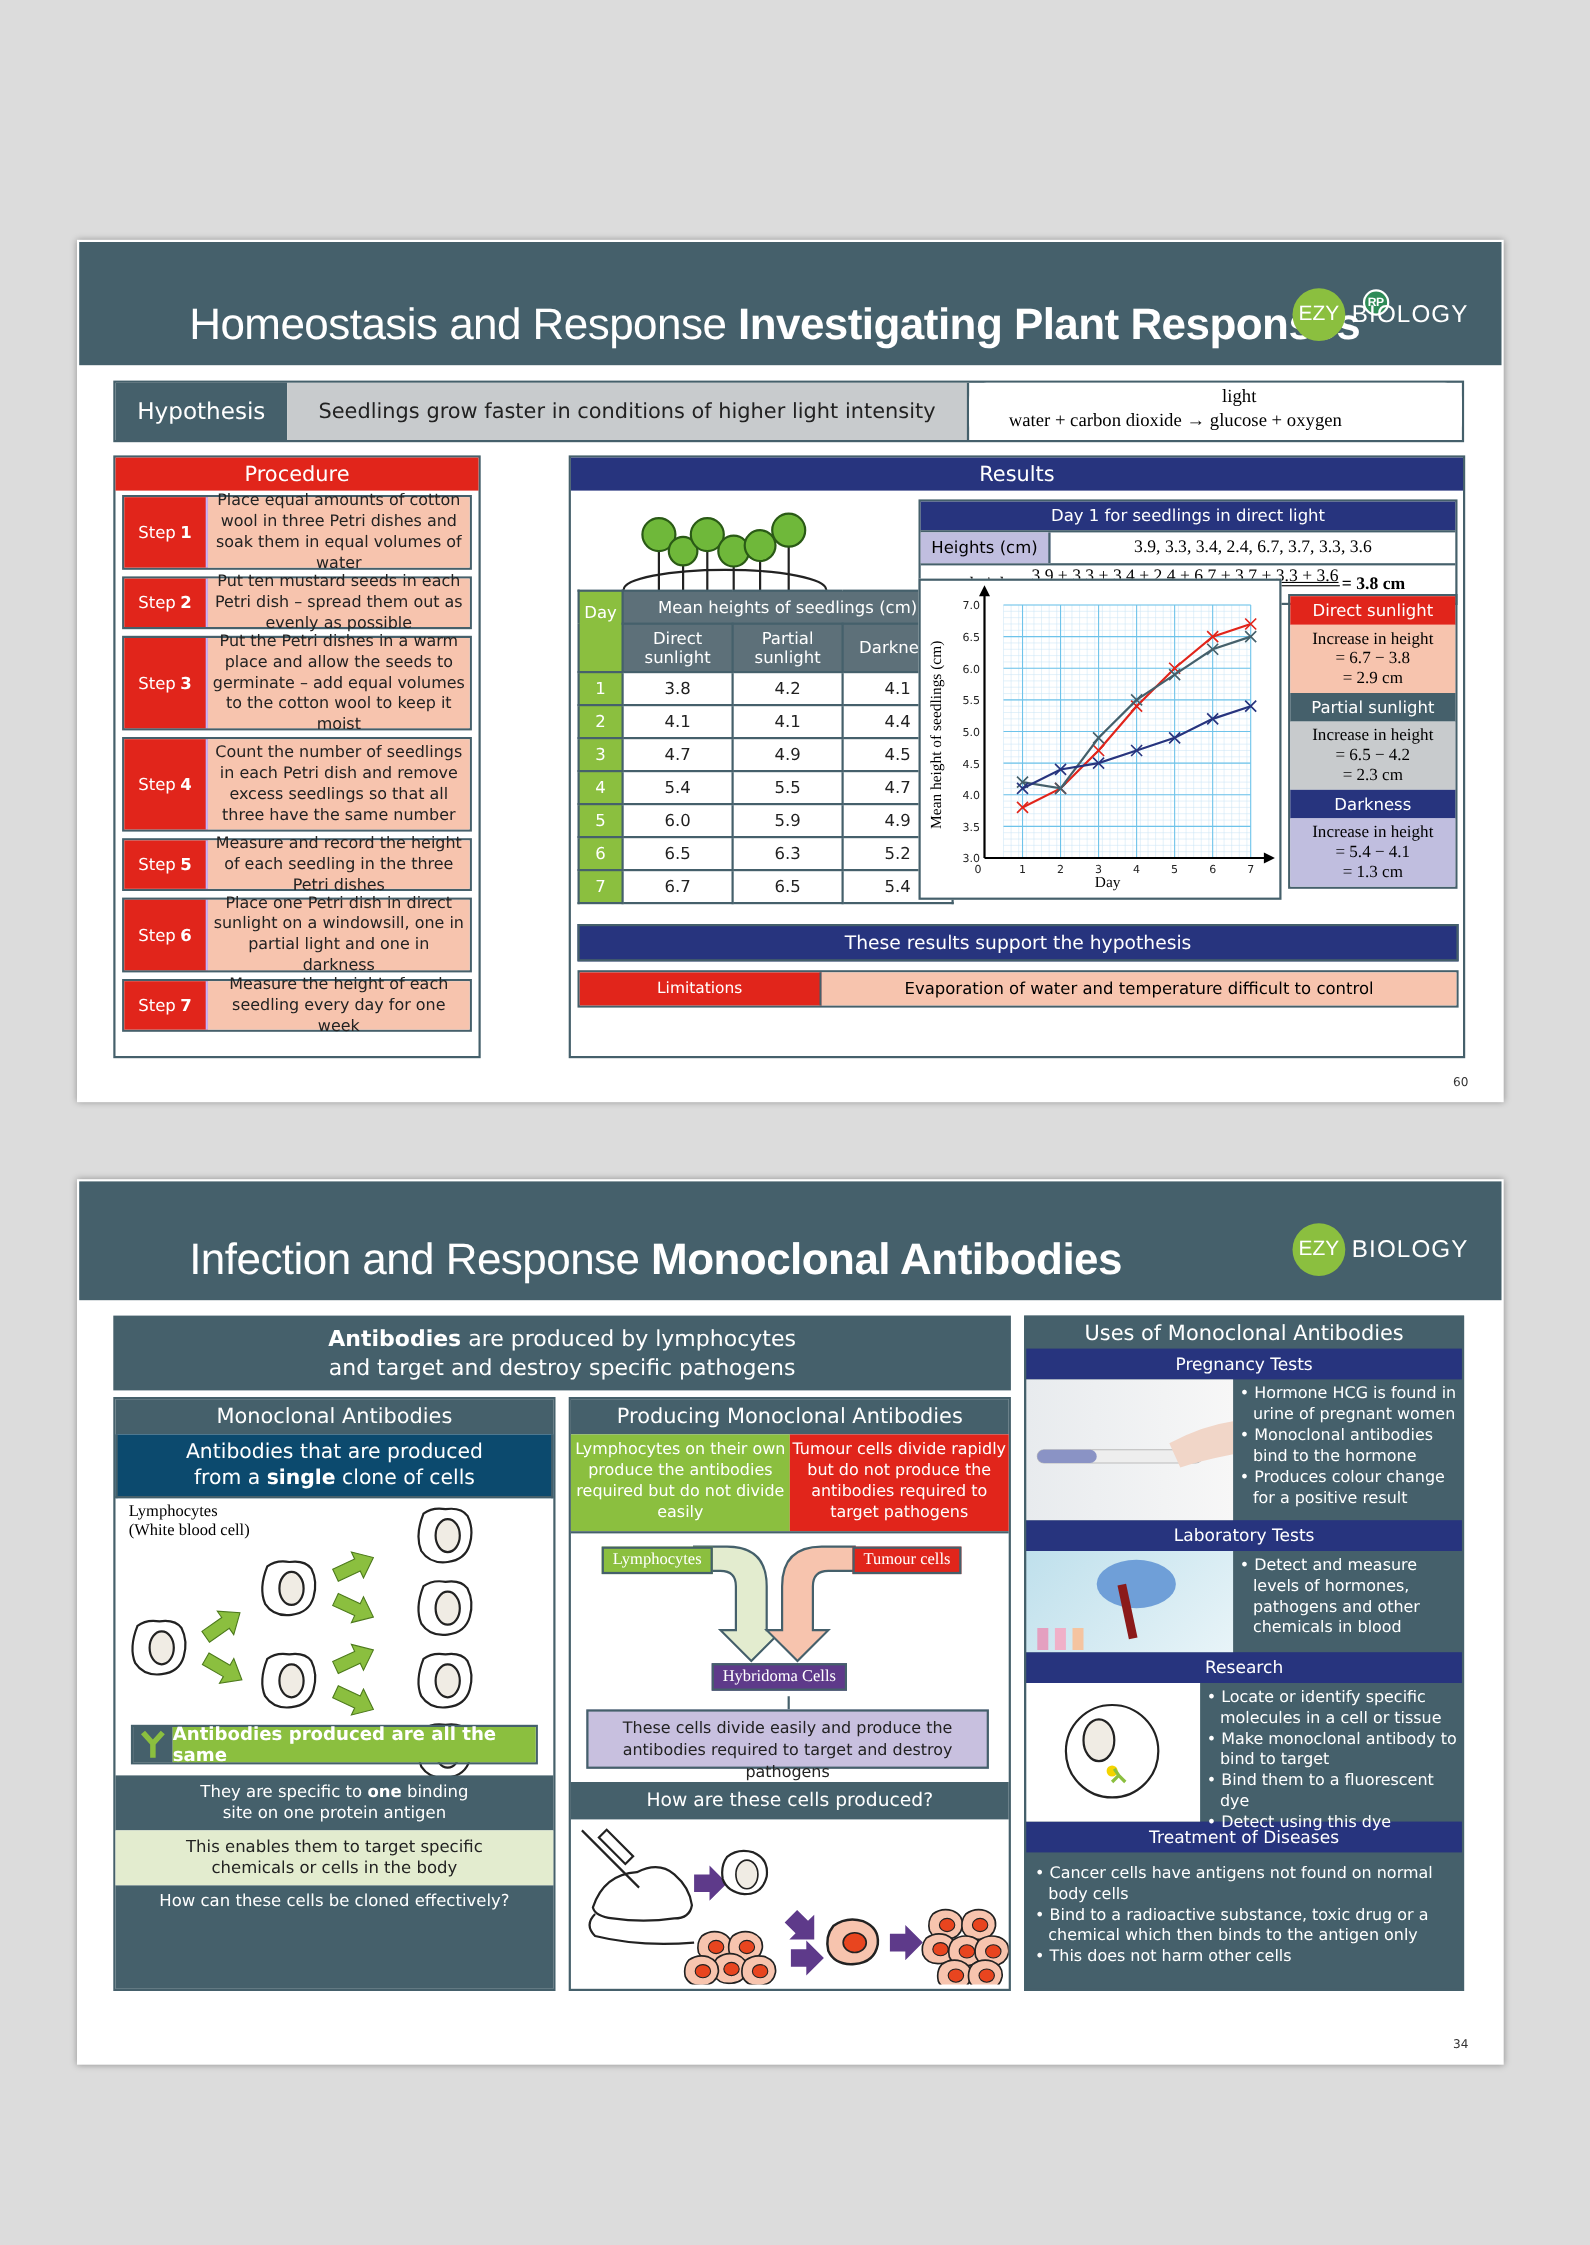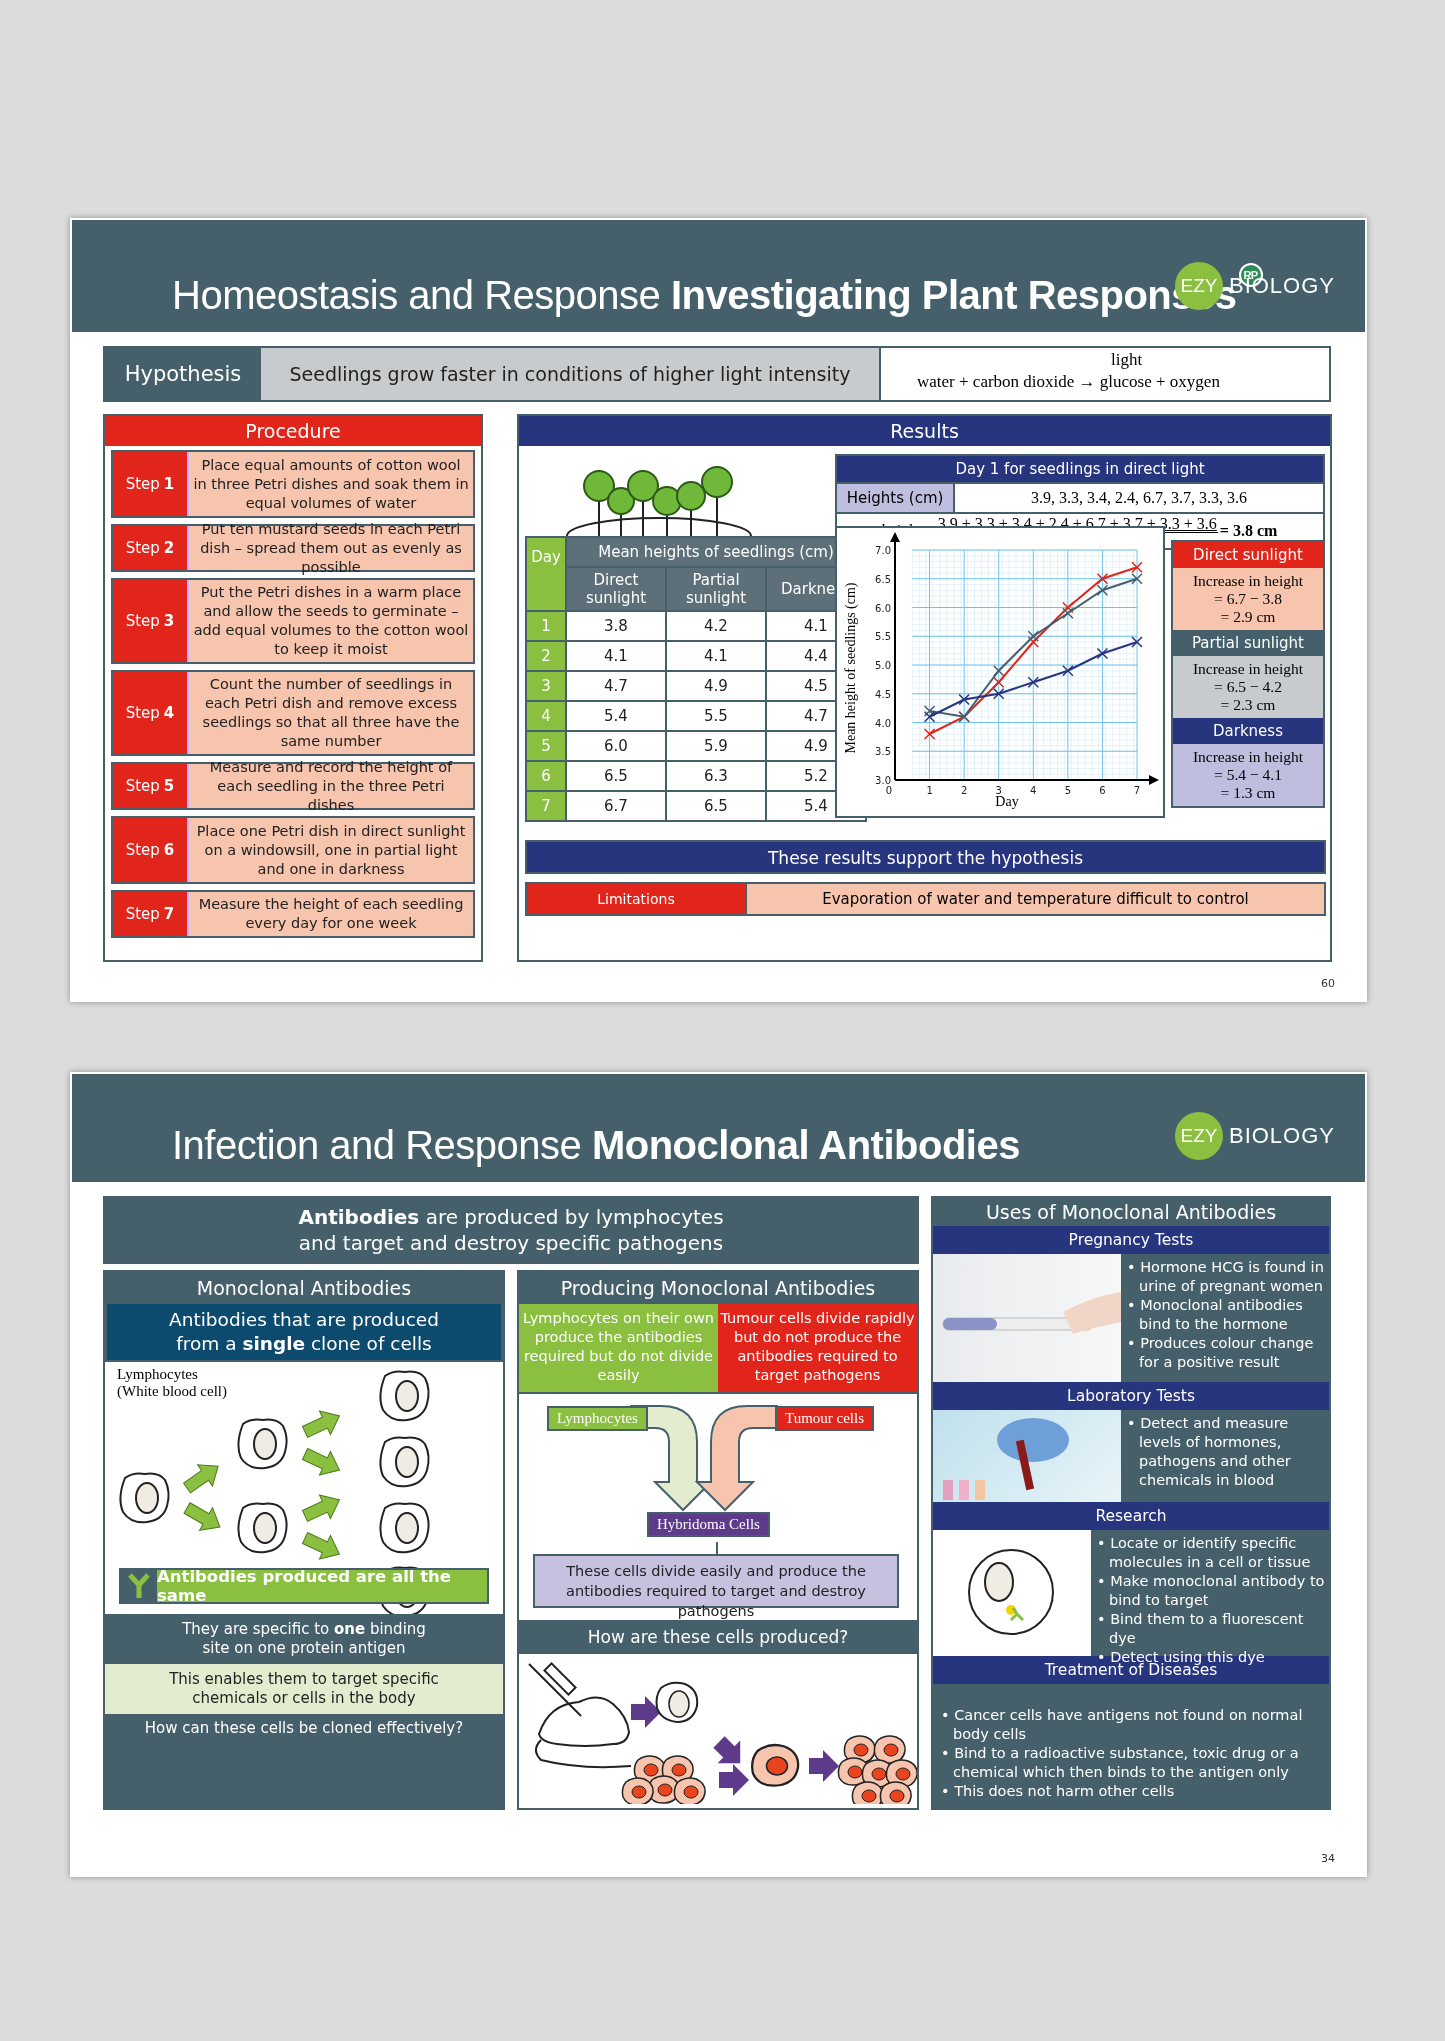--- a/index.html
+++ b/index.html
@@ -20,21 +20,21 @@
 
   
   .hyp { position: absolute; left: 33px; top: 128px; width: 1228px; height: 56px; display: flex; border: 2px solid #45606b; }
   .hyp-label { width: 156px; background: #45606b; color: #fff; font-size: 21px; display: flex; align-items: center; justify-content: center; }
   .hyp-text { width: 620px; background: #c8cbcd; color: #222; font-size: 19px; display: flex; align-items: center; justify-content: center; border-right: 2px solid #45606b; }
   .hyp-eq { flex: 1; background: #fff; font-family: "Liberation Serif", serif; font-size: 17px; position: relative; border-radius: 16px; }
   .hyp-eq .light-word { position: absolute; left: 230px; top: 2px; }
   .hyp-eq .eq { position: absolute; left: 36px; top: 24px; white-space: nowrap; }
 
   
-  .proc { position: absolute; left: 33px; top: 196px; width: 380px; height: 548px; border: 2px solid #45606b; }
+  .proc { position: absolute; left: 33px; top: 196px; width: 334px; height: 548px; border: 2px solid #45606b; }
   .sec-head { color: #fff; font-size: 19px; text-align: center; height: 30px; line-height: 30px; }
   .red { background: #e1251b; }
   .navy { background: #27347e; }
   .slate { background: #45606b; }
   .green { background: #8bbf3f; }
   .steps { padding: 4px 6px; }
   .step { display: flex; border: 2px solid #45606b; margin-bottom: 6px; }
   .step-label { width: 76px; background: #e1251b; color: #fff; font-size: 15px; display: flex; align-items: center; justify-content: center; border-right: 2px solid #c4b5fd; }
   .step-label b { margin-left: 4px; }
   .step-text { flex: 1; background: #f7c4ae; color: #222; font-size: 14.5px; text-align: center; padding: 3px 4px; line-height: 19px; display: flex; align-items: center; justify-content: center; }
@@ -633,21 +633,21 @@
       </div>
       <ul class="uses-list">
         <li>Locate or identify specific molecules in a cell or tissue</li>
         <li>Make monoclonal antibody to bind to target</li>
         <li>Bind them to a fluorescent dye</li>
         <li>Detect using this dye</li>
       </ul>
     </div>
 
     <div class="uses-h">Treatment of Diseases</div>
-    <ul class="uses-list" style="padding:22px 8px">
+    <ul class="uses-list" style="padding:10px 8px">
       <li>Cancer cells have antigens not found on normal body cells</li>
       <li>Bind to a radioactive substance, toxic drug or a chemical which then binds to the antigen only</li>
       <li>This does not harm other cells</li>
     </ul>
   </div>
 
   <div class="pagenum">34</div>
 </div>
 
 </body></html>

